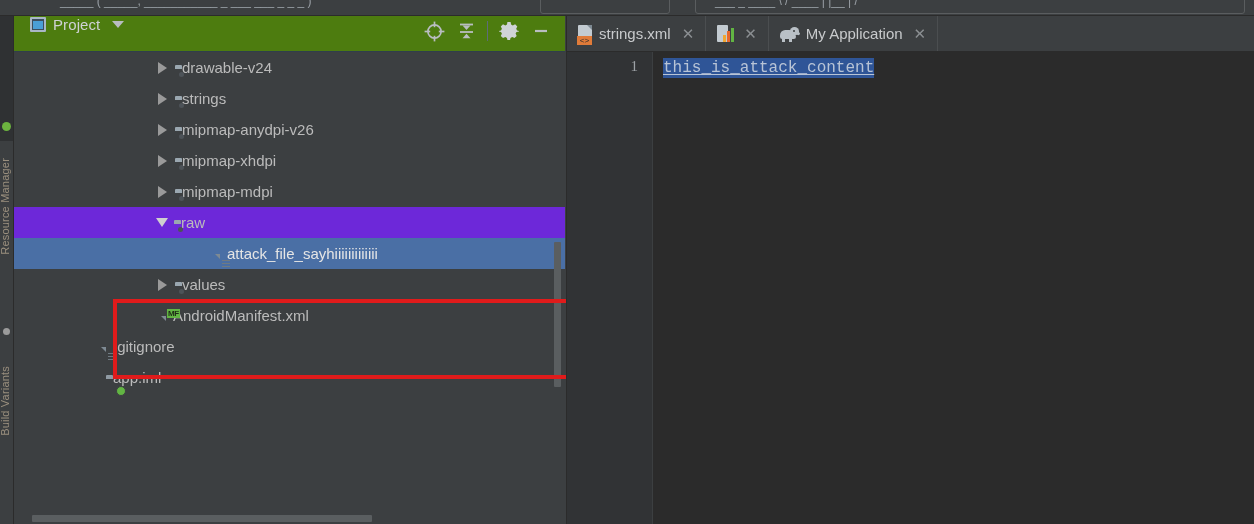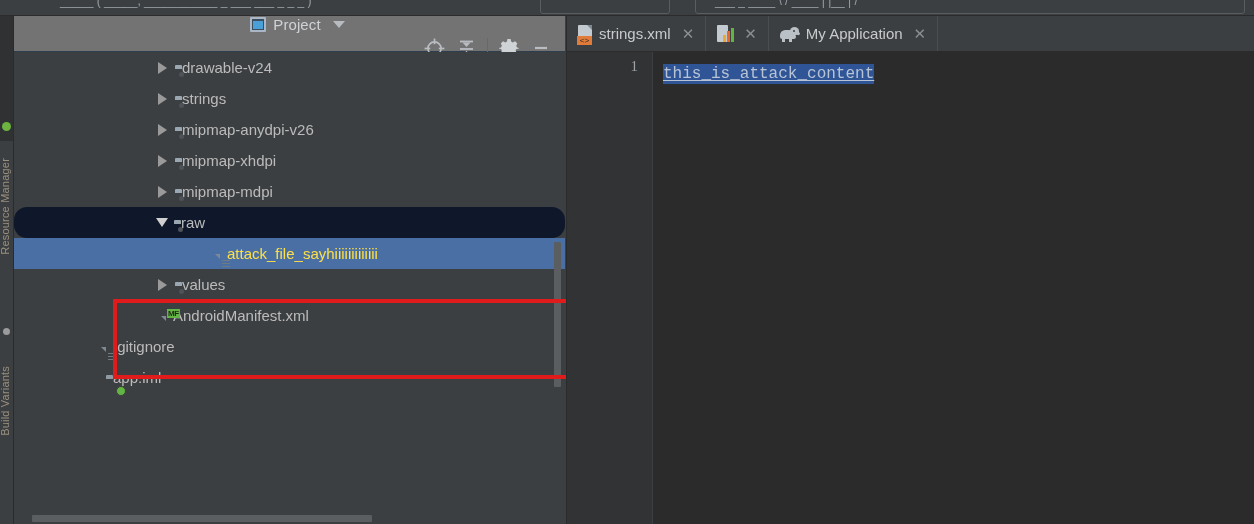--- a/index.html
+++ b/index.html
@@ -47,23 +47,22 @@
     border-radius: 50%; background: #6cb33f;
   }
   .grey-dot {
     position: absolute; left: 3px; top: 312px; width: 7px; height: 7px;
     border-radius: 50%; background: #9b9b9b;
   }
 
   
   .proj-header {
     position: absolute; left: 14px; top: 16px; width: 551px; height: 36px;
-    background: #737373; display: flex; align-items: center;
+    background: #4d7c0f; display: flex; align-items: flex-start;
     border-bottom: 1px solid #2f3e4c;
-    flex-direction: column;
   }
   .proj-title-wrap { display: flex; align-items: center; gap: 7px; margin-left: 16px; }
   .proj-win-icon {
     width: 16px; height: 15px; border: 2px solid #a9b7c6; border-radius: 1px;
     background: #3c4e5e; position: relative; flex: 0 0 auto;
   }
   .proj-win-icon::after {
     content: ""; position: absolute; left: 1px; top: 2px; right: 1px; bottom: 1px;
     background: #4a9fd6;
   }
@@ -82,22 +81,22 @@
 
   
   .tree-panel {
     position: absolute; left: 14px; top: 52px; width: 551px; height: 472px;
     background: #3c3f41; overflow: hidden;
   }
   .tree-row {
     position: relative; height: 31px; display: flex; align-items: center;
     white-space: nowrap; font-size: 15px; color: #bbbbbb;
   }
-  .tree-row.sel-blue { background: #4a6fa5; color: #fde047; align-items: center; }
-  .tree-row.sel-grey { background: #0f172a; border-radius: 13px; }
+  .tree-row.sel-blue { background: #4a6fa5; color: #e5e5e5; align-items: center; }
+  .tree-row.sel-grey { background: #6d28d9; }
   .arrow {
     width: 0; height: 0; flex: 0 0 auto;
     border-top: 6px solid transparent; border-bottom: 6px solid transparent;
     border-left: 9px solid #9a9a9a;
   }
   .arrow.open {
     border-left: 6px solid transparent; border-right: 6px solid transparent;
     border-top: 9px solid #cfcfcf; border-bottom: 0;
   }
 
@@ -238,21 +237,21 @@
 
   .editor-body { position: relative; height: 472px; background: #2b2b2b; display: flex; }
   .gutter {
     width: 86px; background: #313335; position: relative; flex: 0 0 auto;
     border-right: 1px solid #3c3f41;
   }
   .gutter .lineno {
     position: absolute; right: 14px; top: 6px; font-size: 15px; color: #9da2a6;
     font-family: "Liberation Serif", serif;
   }
-  .code-area { flex: 1 1 auto; position: relative; background: #2b2b2b; padding-top: 11px; }
+  .code-area { flex: 1 1 auto; position: relative; background: #2b2b2b; padding-top: 5px; }
   .code-line { font-family: "Liberation Mono", monospace; font-size: 16px; line-height: 22px; padding-left: 10px; }
   .code-sel {
     background: #2f5597; color: #b8c4d6; text-decoration: underline;
     text-underline-offset: 2px; padding: 1px 0;
   }
 </style>
 </head>
 <body>
 
 <div id="root">

